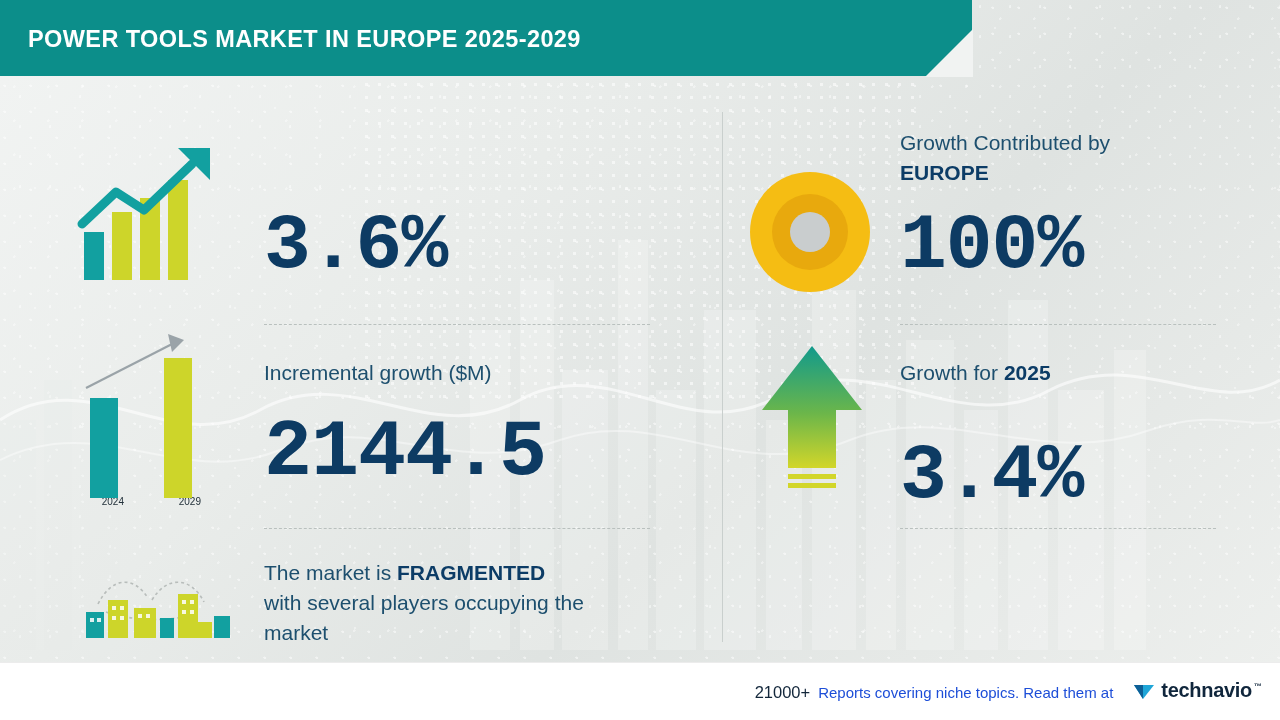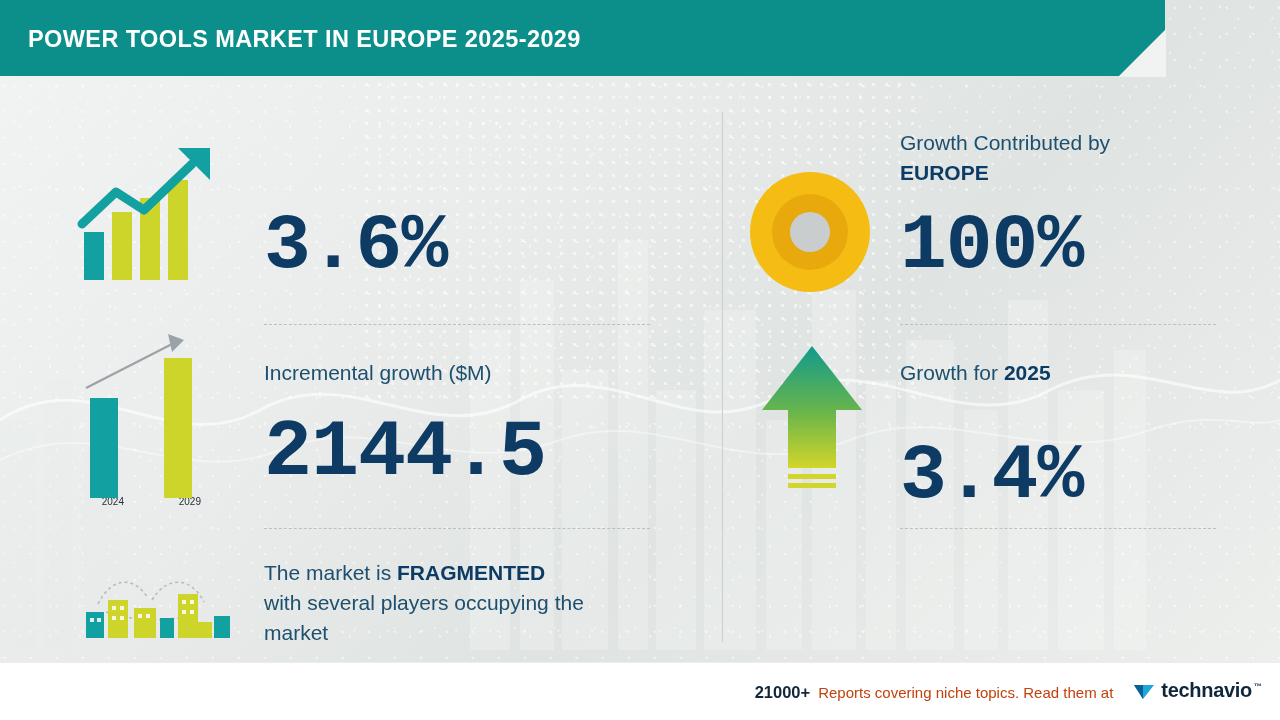--- a/index.html
+++ b/index.html
@@ -52,21 +52,21 @@
     left: 0; top: 300px;
     width: 1280px; height: 200px;
     pointer-events: none;
     opacity: .8;
   }
 
   
   .header {
     position: absolute;
     left: 0; top: 0;
-    width: 1165px;
+    width: 972px;
     height: 76px;
     background: #0c8e8a;
     z-index: 5;
   }
   .header-fold {
     position: absolute;
     right: -1px; bottom: -1px;
     width: 0; height: 0;
     border-left: 48px solid transparent;
     border-bottom: 48px solid #f1f3f2;
@@ -142,24 +142,24 @@
     position: absolute;
     right: 18px; top: 0;
     height: 58px;
     display: flex;
     align-items: center;
     gap: 8px;
   }
   .footer-count {
     color: #12263a;
     font-size: 16.5px;
-    font-weight: bold;
+    font-weight: normal;
   }
   .footer-text {
-    color: #c2410c;
+    color: #1d4ed8;
     font-size: 15px;
   }
   .brand {
     display: flex;
     align-items: baseline;
     gap: 2px;
     margin-left: 10px;
   }
   .brand-name {
     color: #10263c;

